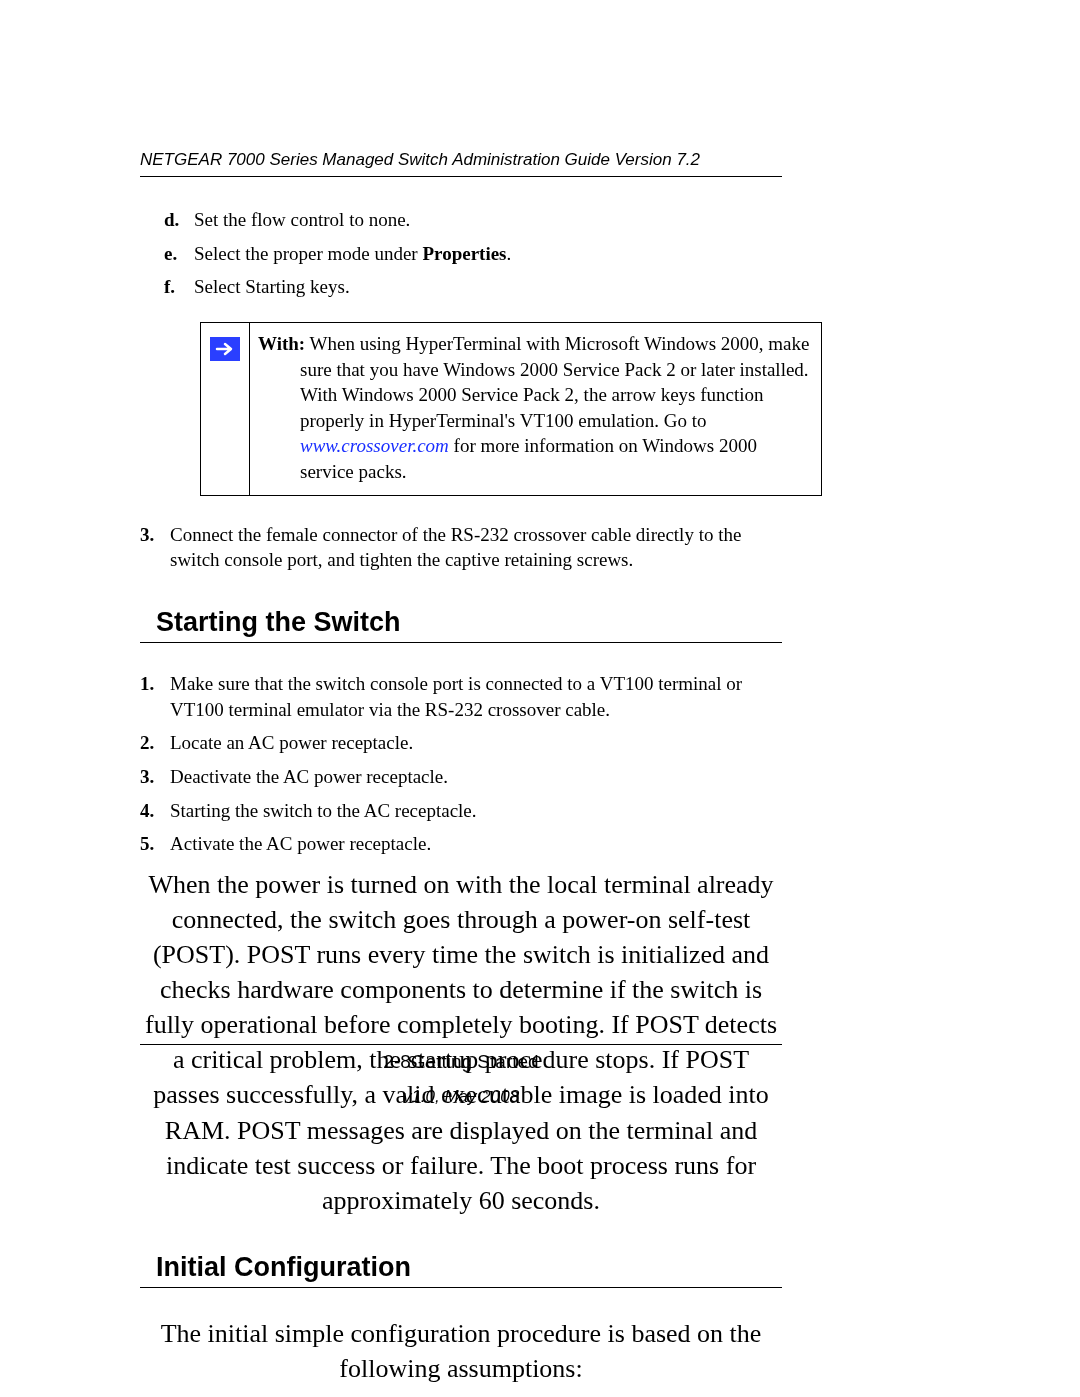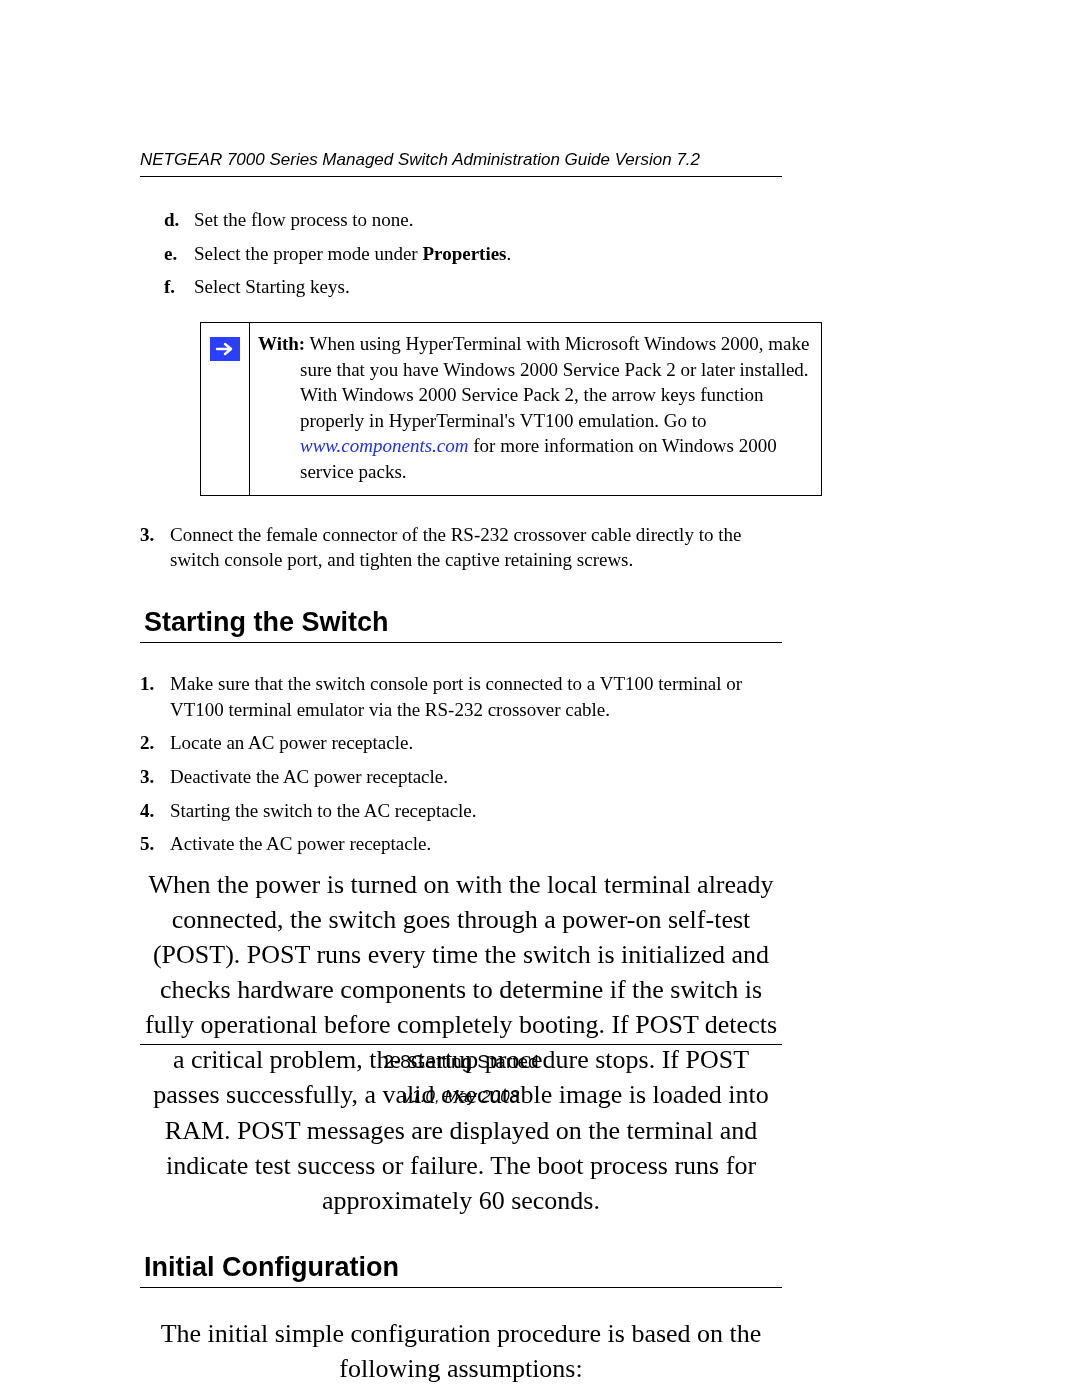--- a/index.html
+++ b/index.html
@@ -105,21 +105,21 @@
     text-indent: -42px;
   }
   .link {
     color: #1a2fff;
     font-style: italic;
   }
   h2.section {
     font-family: Arial, Helvetica, sans-serif;
     font-weight: bold;
     font-size: 27px;
-    margin: 34px 0 0 4px;
+    margin: 34px 0 0 16px;
   }
   p.body {
     font-size: 26px;
     line-height: 1.35;
     margin: 10px 0 14px 0;
     text-align: center;
   }
   .footer {
     position: absolute;
     left: 140px;
@@ -150,21 +150,21 @@
 <body>
 
 <div class="page">
 
   <div class="running-header">NETGEAR 7000 Series Managed Switch Administration Guide Version 7.2</div>
   <hr class="hr">
 
   <ul class="letter-list">
     <li>
       <span class="marker">d.</span>
-      <span>Set the flow process to none.</span>
+      <span>Set the flow control to none.</span>
     </li>
     <li>
       <span class="marker">e.</span>
       <span>
         <span>Select the proper mode under </span><span class="bold">Properties</span><span>.</span>
       </span>
     </li>
     <li>
       <span class="marker">f.</span>
       <span>Select Starting keys.</span>
@@ -175,21 +175,21 @@
     <div class="note-icon-cell">
       <div class="note-icon">
         <svg width="22" height="16" viewBox="0 0 22 16">
           <rect x="0" y="0" width="22" height="16" fill="#2a3fff"></rect>
           <path d="M3 8 L14 8 M11 3 L17 8 L11 13" stroke="#ffffff" stroke-width="2.5" fill="none" stroke-linecap="round" stroke-linejoin="round"></path>
         </svg>
       </div>
     </div>
     <div class="note-text">
       <span class="note-body-indent">
-        <span class="note-label">With:</span><span> When using HyperTerminal with Microsoft Windows 2000, make sure that you have Windows 2000 Service Pack 2 or later installed. With Windows 2000 Service Pack 2, the arrow keys function properly in HyperTerminal's VT100 emulation. Go to </span><a class="link">www.components.com</a><span> for more information on Windows 2000 service packs.</span>
+        <span class="note-label">With:</span><span> When using HyperTerminal with Microsoft Windows 2000, make sure that you have Windows 2000 Service Pack 2 or later installed. With Windows 2000 Service Pack 2, the arrow keys function properly in HyperTerminal's VT100 emulation. Go to </span><a class="link">www.crossover.com</a><span> for more information on Windows 2000 service packs.</span>
       </span>
     </div>
   </div>
 
   <ul class="num-list">
     <li>
       <span class="marker">3.</span>
       <span>Connect the female connector of the RS-232 crossover cable directly to the switch console port, and tighten the captive retaining screws.</span>
     </li>
   </ul>

